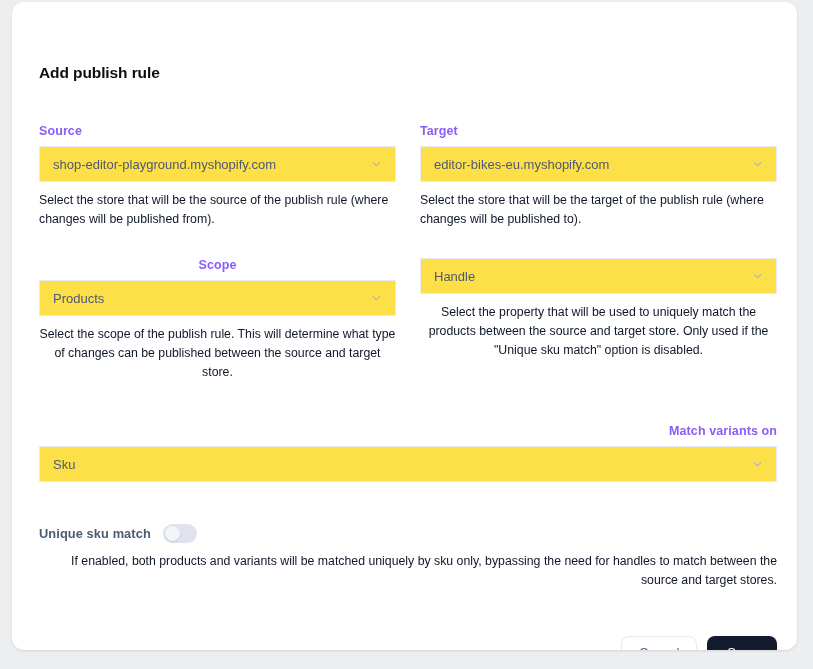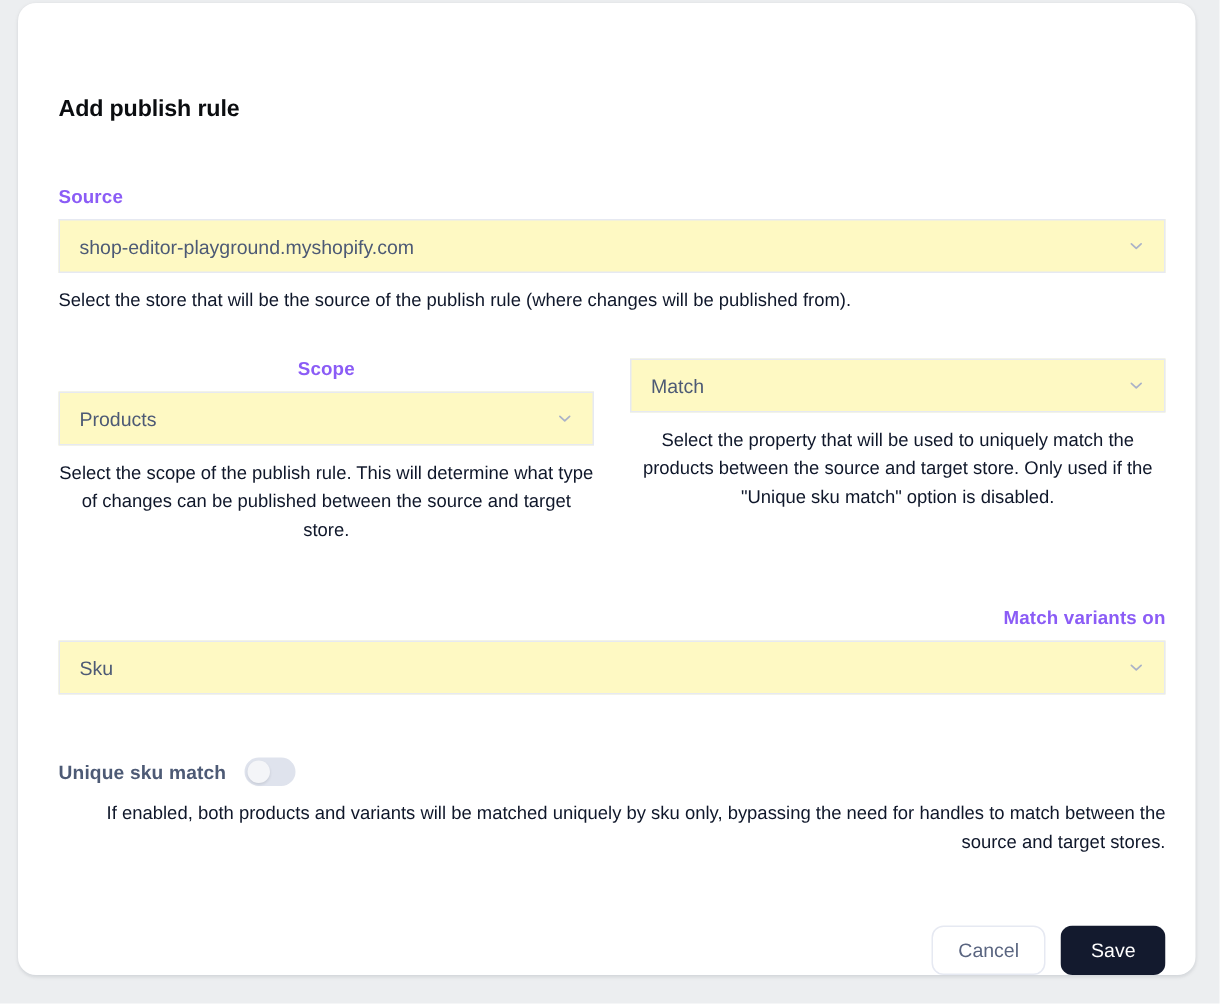--- a/index.html
+++ b/index.html
@@ -58,21 +58,21 @@
     font-size: 12.5px;
     font-weight: bold;
     color: #8b5cf6;
     letter-spacing: 0.1px;
     margin: 0 0 8px 0;
   }
 
   .select-box {
     position: relative;
     height: 36px;
-    background: #fef9c3;
+    background: #fde047;
     border: 1px solid #e6e9f2;
     border-radius: 0;
     box-sizing: border-box;
     display: flex;
     align-items: center;
     padding: 0 34px 0 13px;
     cursor: pointer;
   }
   .select-value {
     font-size: 13px;
@@ -190,41 +190,53 @@
           <span class="select-value">shop-editor-playground.myshopify.com</span>
           <span class="chevron">
             <svg viewBox="0 0 16 16" width="13" height="13" fill="none" stroke="#aab2c8" stroke-width="1.4" stroke-linecap="round" stroke-linejoin="round">
                 <path d="M4 6.2 L8 10 L12 6.2"></path>
               </svg>
           </span>
         </div>
         <p class="help-text">Select the store that will be the source of the publish rule (where changes will be published from).</p>
       </div>
 
+      <div class="col">
+        <span class="field-label">Target</span>
+        <div class="select-box">
+          <span class="select-value">editor-bikes-eu.myshopify.com</span>
+          <span class="chevron">
+            <svg viewBox="0 0 16 16" width="13" height="13" fill="none" stroke="#aab2c8" stroke-width="1.4" stroke-linecap="round" stroke-linejoin="round">
+                <path d="M4 6.2 L8 10 L12 6.2"></path>
+              </svg>
+          </span>
+        </div>
+        <p class="help-text">Select the store that will be the target of the publish rule (where changes will be published to).</p>
+      </div>
 
     </div>
 
     <div class="row section-gap-3">
 
       <div class="col">
         <span class="field-label">Scope</span>
         <div class="select-box">
           <span class="select-value">Products</span>
           <span class="chevron">
             <svg viewBox="0 0 16 16" width="13" height="13" fill="none" stroke="#aab2c8" stroke-width="1.4" stroke-linecap="round" stroke-linejoin="round">
                 <path d="M4 6.2 L8 10 L12 6.2"></path>
               </svg>
           </span>
         </div>
         <p class="help-text">Select the scope of the publish rule. This will determine what type of changes can be published between the source and target store.</p>
       </div>
 
       <div class="col">
         <div class="select-box">
-          <span class="select-value">Match</span>
+          <span class="select-value">Handle</span>
           <span class="chevron">
             <svg viewBox="0 0 16 16" width="13" height="13" fill="none" stroke="#aab2c8" stroke-width="1.4" stroke-linecap="round" stroke-linejoin="round">
                 <path d="M4 6.2 L8 10 L12 6.2"></path>
               </svg>
           </span>
         </div>
         <p class="help-text">Select the property that will be used to uniquely match the products between the source and target store. Only used if the "Unique sku match" option is disabled.</p>
       </div>
 
     </div>

